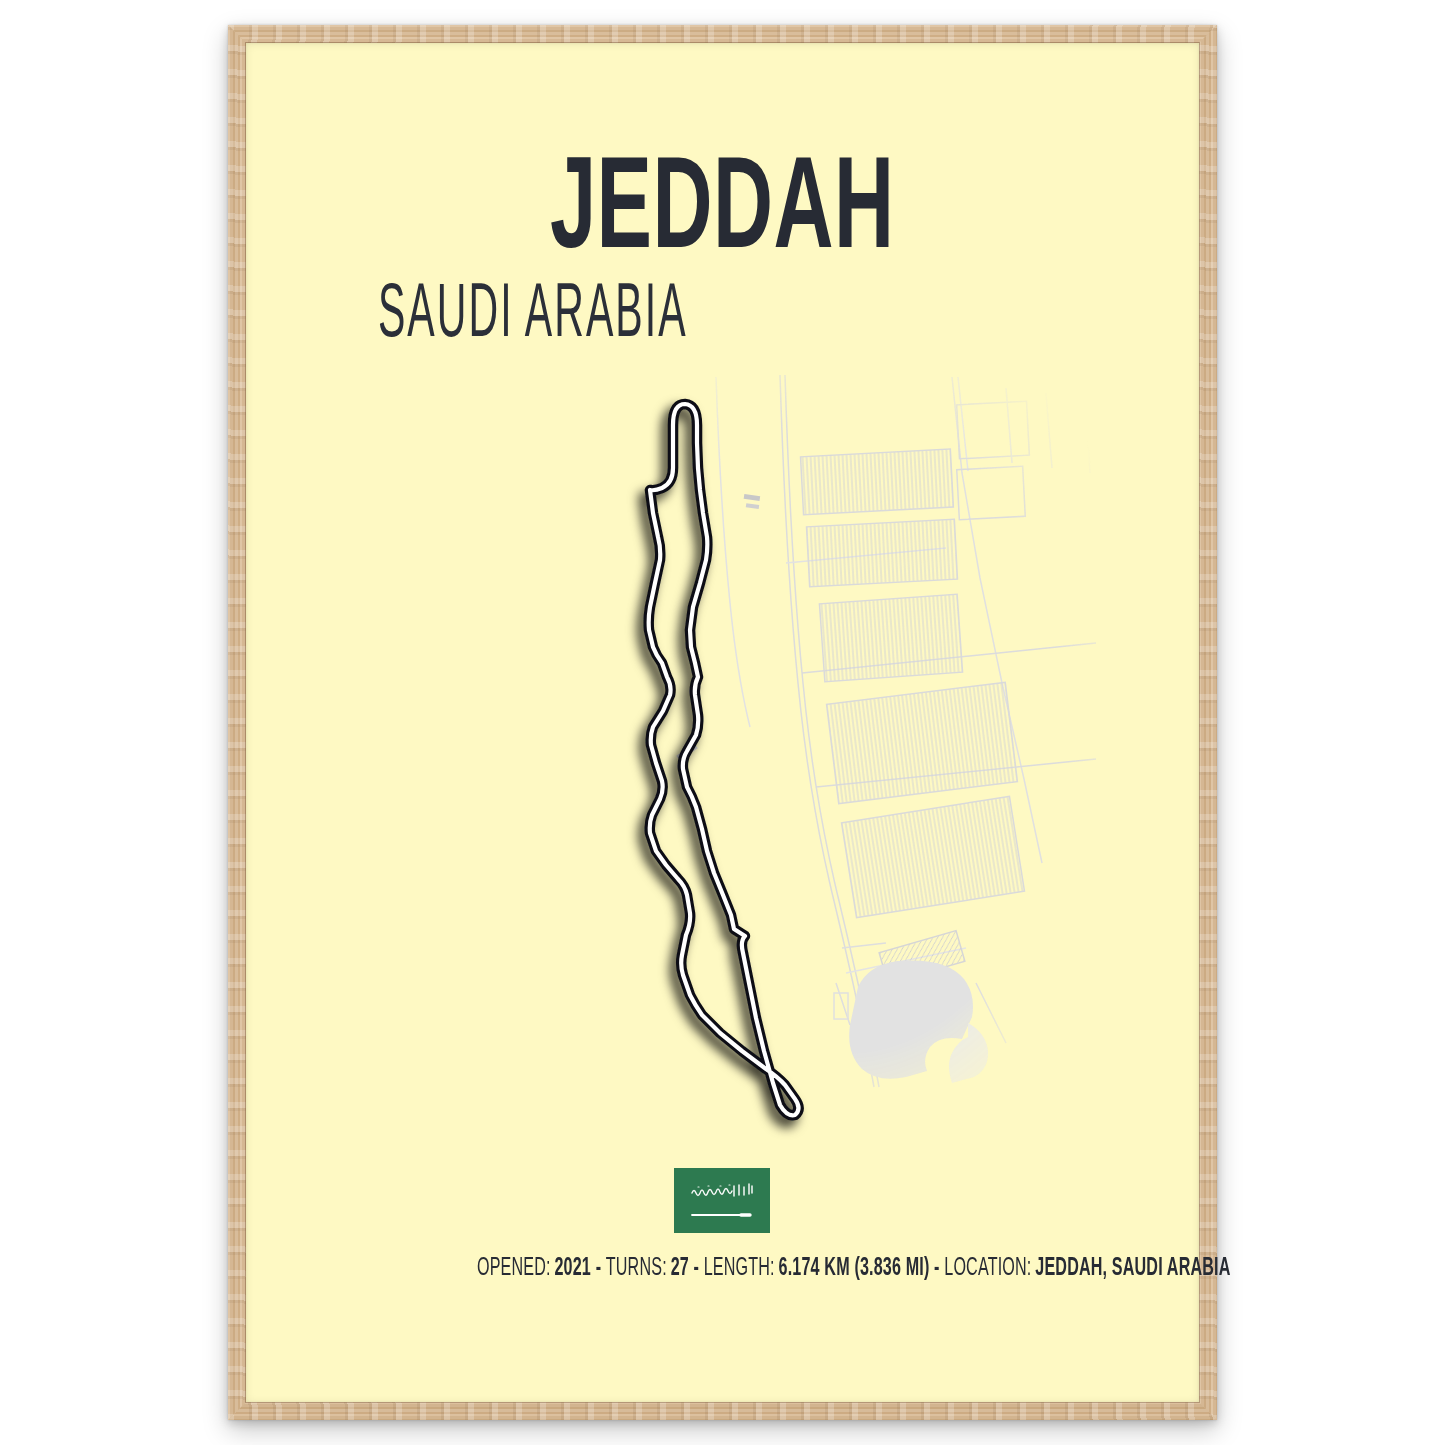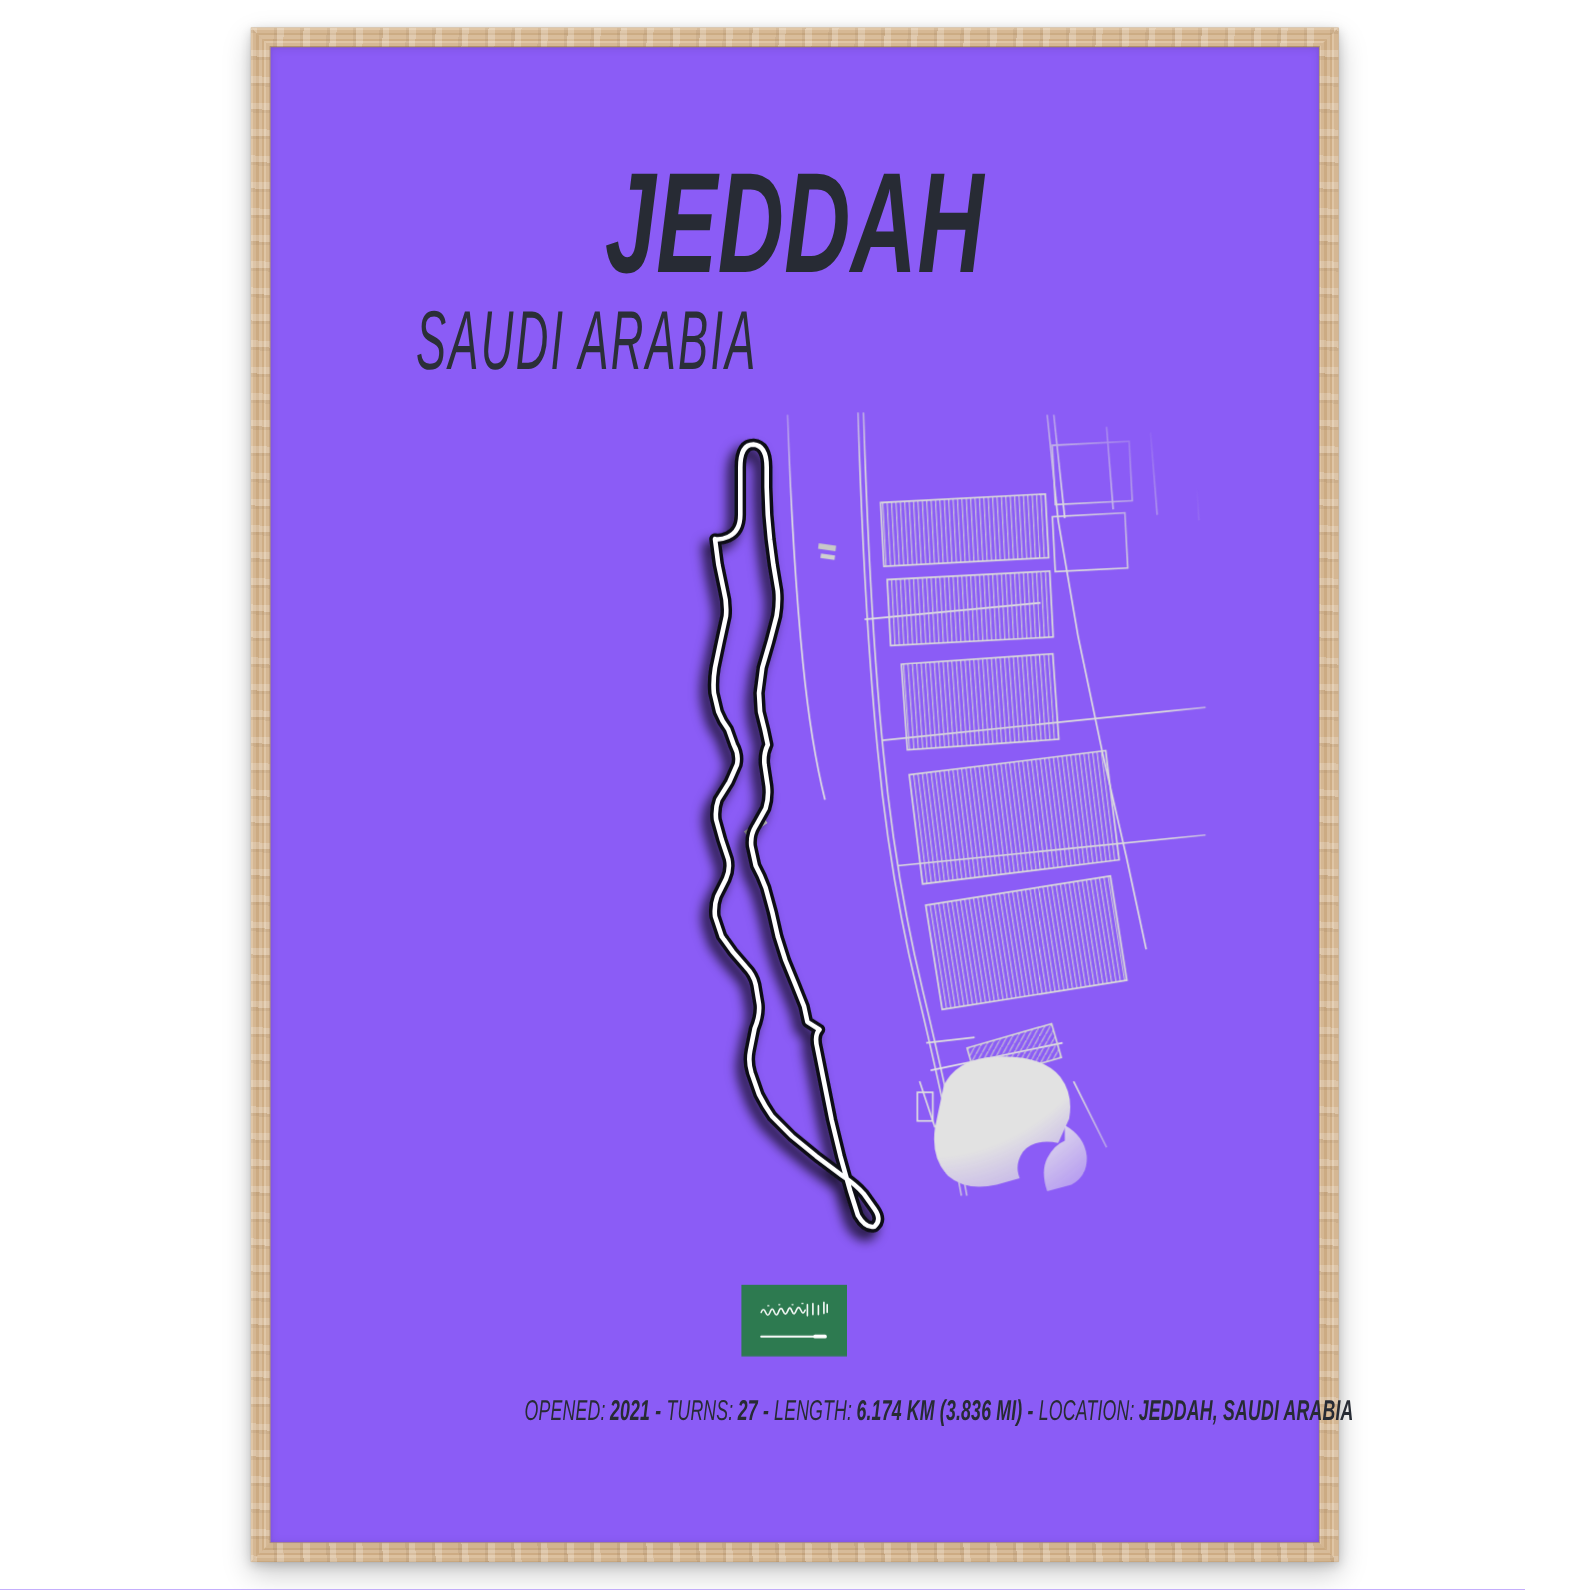--- a/index.html
+++ b/index.html
@@ -26,36 +26,35 @@
     clip-path:polygon(18px 0,calc(100% - 18px) 0,100% 100%,0 100%);}
   .rail-left,.rail-right{
     top:0;bottom:0;width:18px;
     background:
       repeating-linear-gradient(2deg, rgba(255,255,255,.20) 0 6px, rgba(0,0,0,0) 6px 21px, rgba(120,90,60,.10) 21px 24px),
       repeating-linear-gradient(90deg,#dfc5a5 0 2px,#d5b793 2px 5px,#ccab83 5px 7px,#d8bc9a 7px 10px,#cfae86 10px 12px);
   }
   .rail-left{left:0;clip-path:polygon(0 0,100% 18px,100% calc(100% - 18px),0 100%);}
   .rail-right{right:0;clip-path:polygon(0 18px,100% 0,100% 100%,0 calc(100% - 18px));}
   .poster{
-    position:absolute;left:18px;top:18px;right:18px;bottom:18px;background:#8b5cf6;
+    position:absolute;left:18px;top:18px;right:18px;bottom:18px;background:#fef9c3;
     box-shadow:0 0 0 1px rgba(130,100,70,.45), inset 0 1px 9px rgba(0,0,0,.09), inset 0 0 3px rgba(0,0,0,.07);
-    font-style:italic;
   }
   .title-wrap{position:absolute;top:94px;left:0;width:100%;text-align:center;line-height:1;}
   .title-wrap .condense{
     display:inline-block;transform:scaleX(.64);transform-origin:50% 50%;
     font-size:130px;font-weight:700;letter-spacing:.005em;color:#272b34;white-space:nowrap;
   }
   .subtitle-wrap{position:absolute;top:229px;left:0;width:100%;text-align:left;line-height:1;}
   .subtitle-wrap .condense{
     display:inline-block;transform:scaleX(.54);transform-origin:50% 50%;
     font-size:76px;font-weight:400;letter-spacing:.05em;color:#2b2f38;white-space:nowrap;
   }
   .art{position:absolute;left:0;top:0;width:953px;height:1359px;}
-  .stats-wrap{position:absolute;top:1208px;left:0;width:100%;text-align:center;line-height:1.2;margin-top:16px;}
+  .stats-wrap{position:absolute;top:1208px;left:0;width:100%;text-align:center;line-height:1.2;}
   .stats-wrap .condense{
     display:inline-block;transform:scaleX(.62);transform-origin:50% 50%;
     font-size:26px;color:#272b34;white-space:nowrap;letter-spacing:.01em;
   }
   .stat-label{font-weight:400;margin-right:.24em;}
   .stat-value{font-weight:700;}
   .sep{font-weight:700;white-space:pre;}
 </style>
 </head>
 <body>

